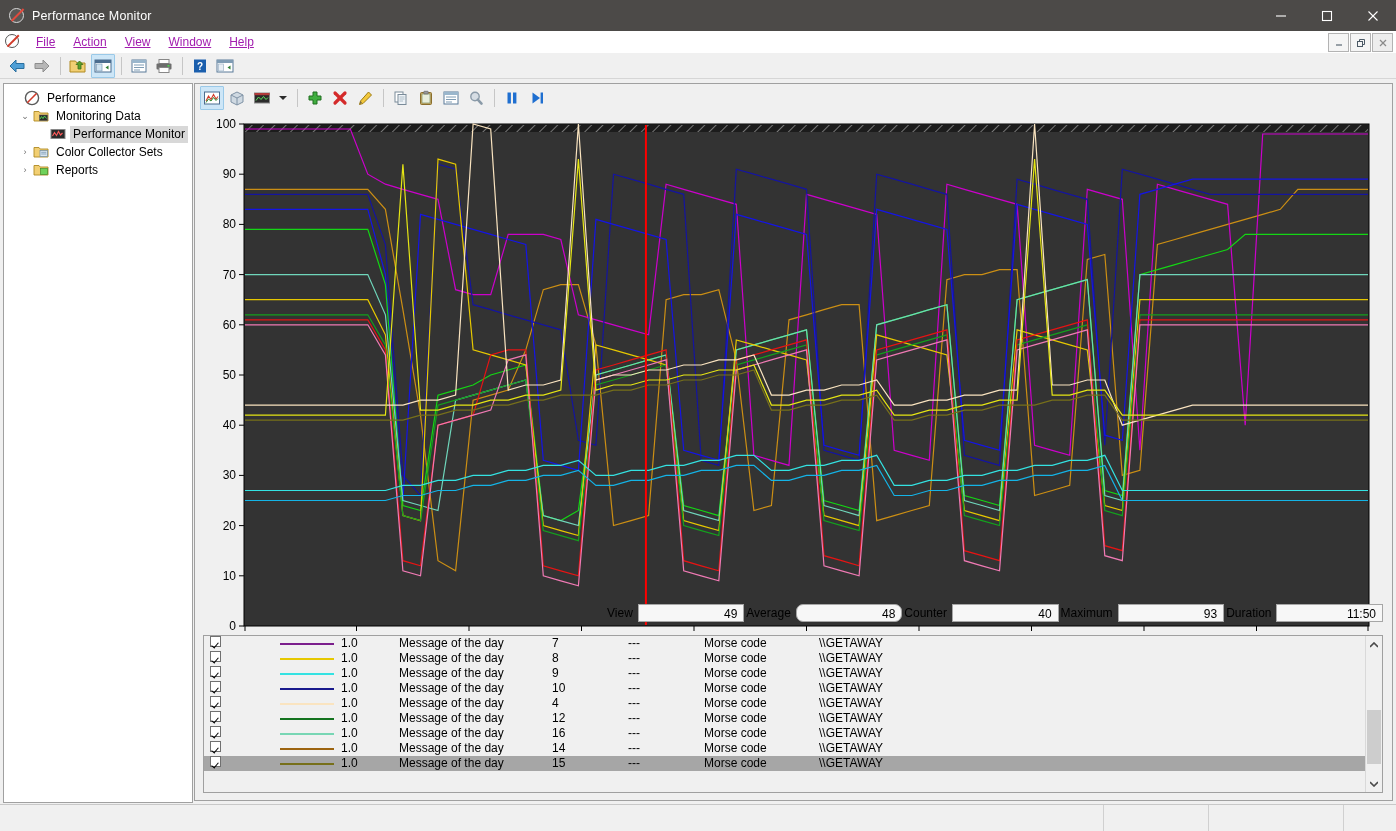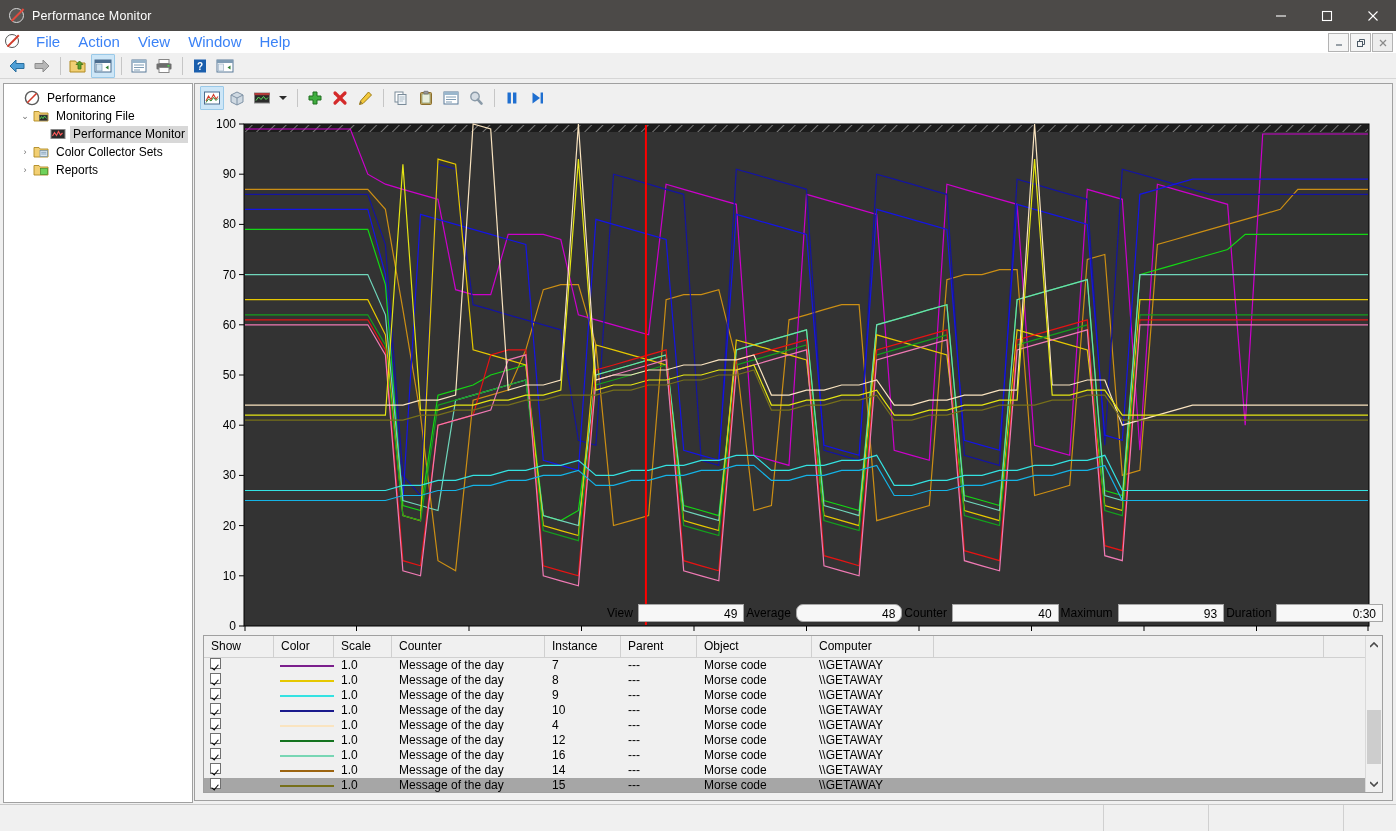--- a/index.html
+++ b/index.html
@@ -19,21 +19,21 @@
   .tb-title{color:#fff;font-size:12.5px;letter-spacing:.15px;}
   .tb-btns{position:absolute;right:0;top:0;height:31px;display:flex;}
   .tb-btn{width:46px;height:31px;display:flex;align-items:center;justify-content:center;color:#fff;}
   .tb-btn svg{display:block;}
 
   
   .menubar{position:absolute;left:0;top:31px;width:1396px;height:22px;background:#fff;display:flex;align-items:center;border-bottom:1px solid #fff;}
   .menu-ico{width:16px;height:16px;margin-left:5px;margin-right:6px;}
   .mini-perf{width:14px;height:14px;border-radius:50%;border:1.5px solid #555;position:relative;box-sizing:border-box;background:#fff;}
   .mini-perf::after{content:"";position:absolute;left:-1px;top:4.9px;width:16px;height:1.6px;background:#d13b2b;transform:rotate(-45deg);}
-  .menu-item{padding:2px 9px;font-size:15px;color:#3b82f6;line-height:16px;}
+  .menu-item{padding:2px 9px;font-size:12px;color:#a21caf;line-height:16px;text-decoration:underline;}
   .mdi-btns{position:absolute;right:3px;top:33px;display:flex;gap:1px;}
   .mdi-btn{width:19px;height:17px;border:1px solid #b3b3b3;background:#f5f5f5;display:flex;align-items:center;justify-content:center;color:#4c5a66;font-size:10px;}
   .mdi-btn.close{background:#ededed;color:#8b8b8b;}
 
   
   .toolbar{position:absolute;left:0;top:53px;width:1396px;height:26px;background:#f0f0f0;border-bottom:1px solid #d6d6d6;display:flex;align-items:center;padding-left:5px;box-sizing:border-box;}
   .tbtn{width:22px;height:22px;display:flex;align-items:center;justify-content:center;margin-right:1px;border:1px solid transparent;border-radius:1px;}
   .tbtn.sel{background:#cde6f7;border:1px solid #9ac9e8;}
   .tsep{width:1px;height:18px;background:#c6c6c6;margin:0 5px;}
 
@@ -215,21 +215,21 @@
 
       <div class="trow" style="padding-left:13px;">
         <span class="texp">⌄</span>
         <span class="ticon">
           <svg width="16" height="16" viewBox="0 0 16 16">
               <path d="M1 3.5 L6 3.5 L7.2 5 L15 5 L15 13 L1 13 Z" fill="#f2cf73" stroke="#b08a23" stroke-width=".9"></path>
               <rect x="6.5" y="7" width="8" height="5.5" fill="#2b2b2b" stroke="#555" stroke-width=".6"></rect>
               <polyline points="7,11 8.5,8.6 10,10.6 11.5,8 13.5,10.5" fill="none" stroke="#4fe04f" stroke-width=".9"></polyline>
             </svg>
         </span>
-        <span class="tlabel">Monitoring File</span>
+        <span class="tlabel">Monitoring Data</span>
       </div>
 
       <div class="trow sel" style="padding-left:30px;">
         <span class="texp"></span>
         <span class="ticon">
           <svg width="16" height="16" viewBox="0 0 16 16">
               <rect x="1" y="3.5" width="14" height="9" fill="#2b2b2b" stroke="#888" stroke-width="1"></rect>
               <polyline points="2.5,10 4.5,6.5 6.5,9.5 8.5,5.5 10.5,9 12.5,7" fill="none" stroke="#ff5a5a" stroke-width="1.1"></polyline>
             </svg>
         </span>
@@ -435,35 +435,24 @@
     <div class="stats" id="statsbar">
         <span class="stat-lbl">View</span>
         <span class="stat-val" style="width: 140px;">49</span>
         <span class="stat-lbl">Average</span>
         <span class="stat-val" style="width: 140px; border-radius: 7px;">48</span>
         <span class="stat-lbl">Counter</span>
         <span class="stat-val" style="width: 140px;">40</span>
         <span class="stat-lbl">Maximum</span>
         <span class="stat-val" style="width: 140px;">93</span>
         <span class="stat-lbl">Duration</span>
-        <span class="stat-val" style="width: 140px;">0:30</span>
+        <span class="stat-val" style="width: 140px;">11:50</span>
       </div>
 
     <div class="ctable">
-      <div class="chead" id="chead">
-          <div class="cell" style="width: 70px;">Show</div>
-          <div class="cell" style="width: 60px;">Color</div>
-          <div class="cell" style="width: 58px;">Scale</div>
-          <div class="cell" style="width: 153px;">Counter</div>
-          <div class="cell" style="width: 76px;">Instance</div>
-          <div class="cell" style="width: 76px;">Parent</div>
-          <div class="cell" style="width: 115px;">Object</div>
-          <div class="cell" style="width: 122px;">Computer</div>
-          <div class="cell" style="width: 390px;"></div>
-        </div>
       <div class="cbody" id="cbody">
           <div class="crow">
             <div class="cell" style="width: 70px; padding: 0px;">
               <div class="chk"></div>
             </div>
             <div class="cell" style="width: 60px; padding: 0px; display: flex; align-items: center;">
               <div class="swatch" style="background: rgb(123, 31, 140);"></div>
             </div>
             <div class="cell" style="width: 58px;">1.0</div>
             <div class="cell" style="width: 153px;">Message of the day</div>

